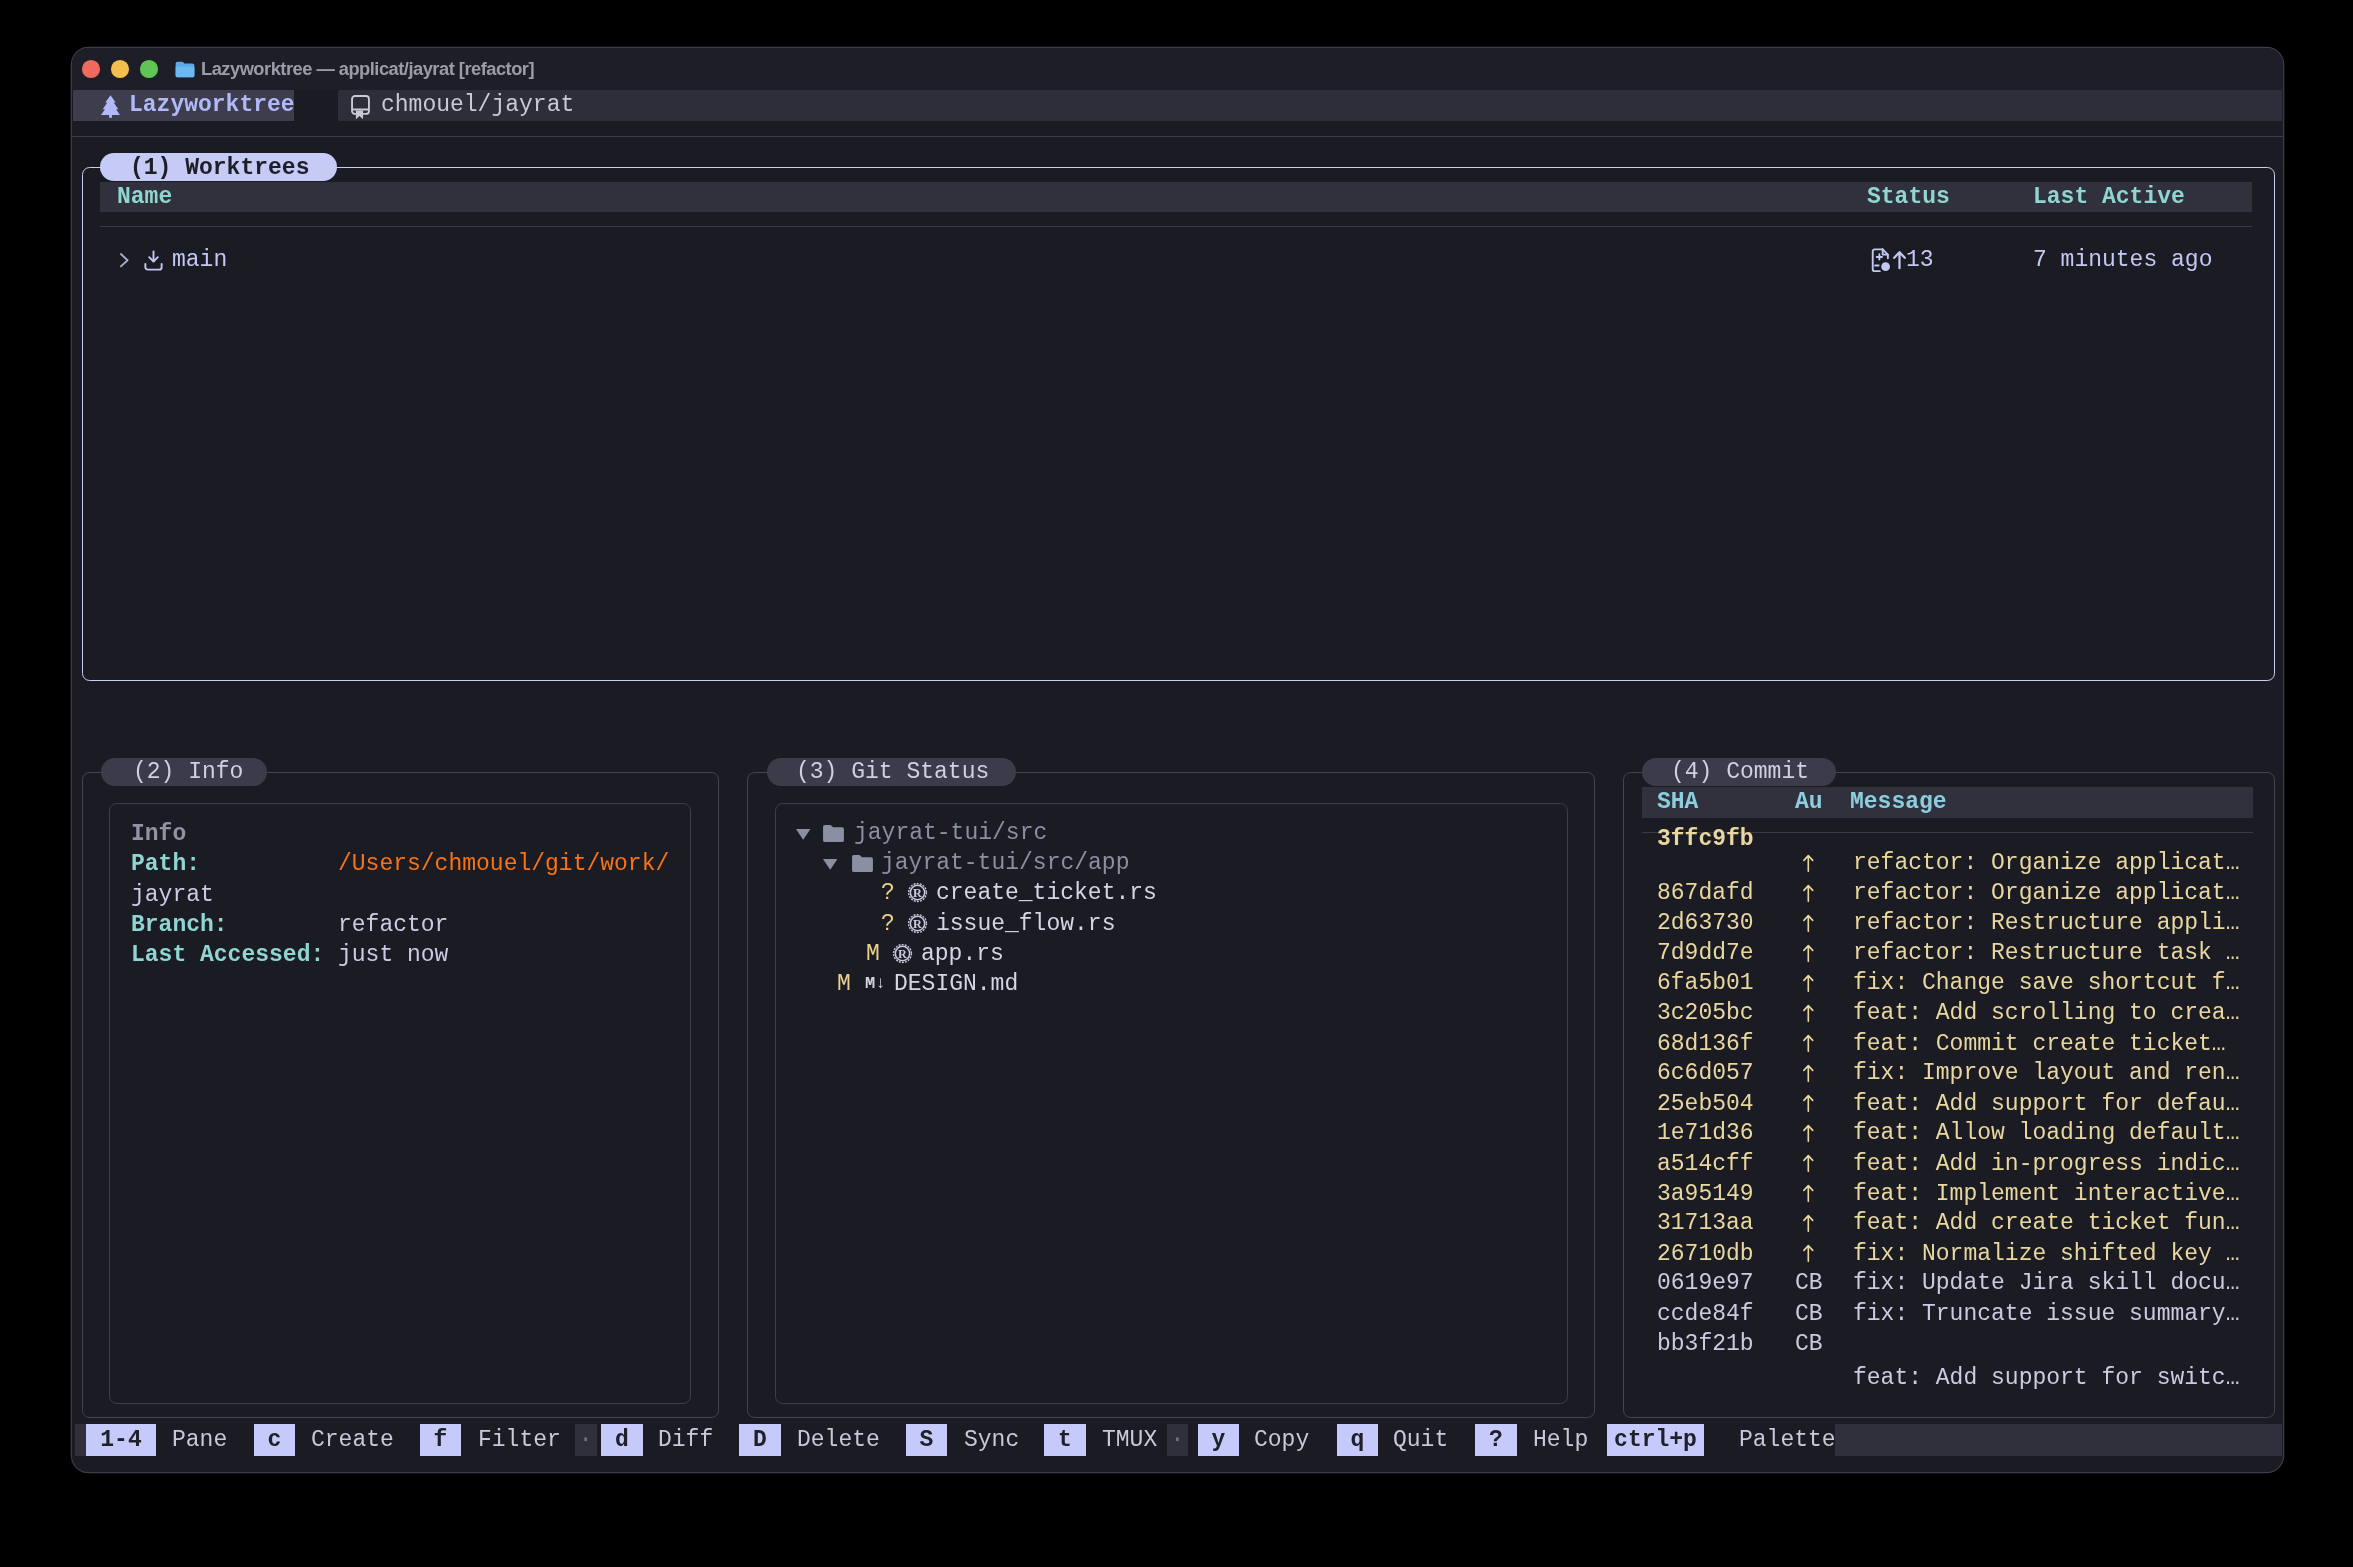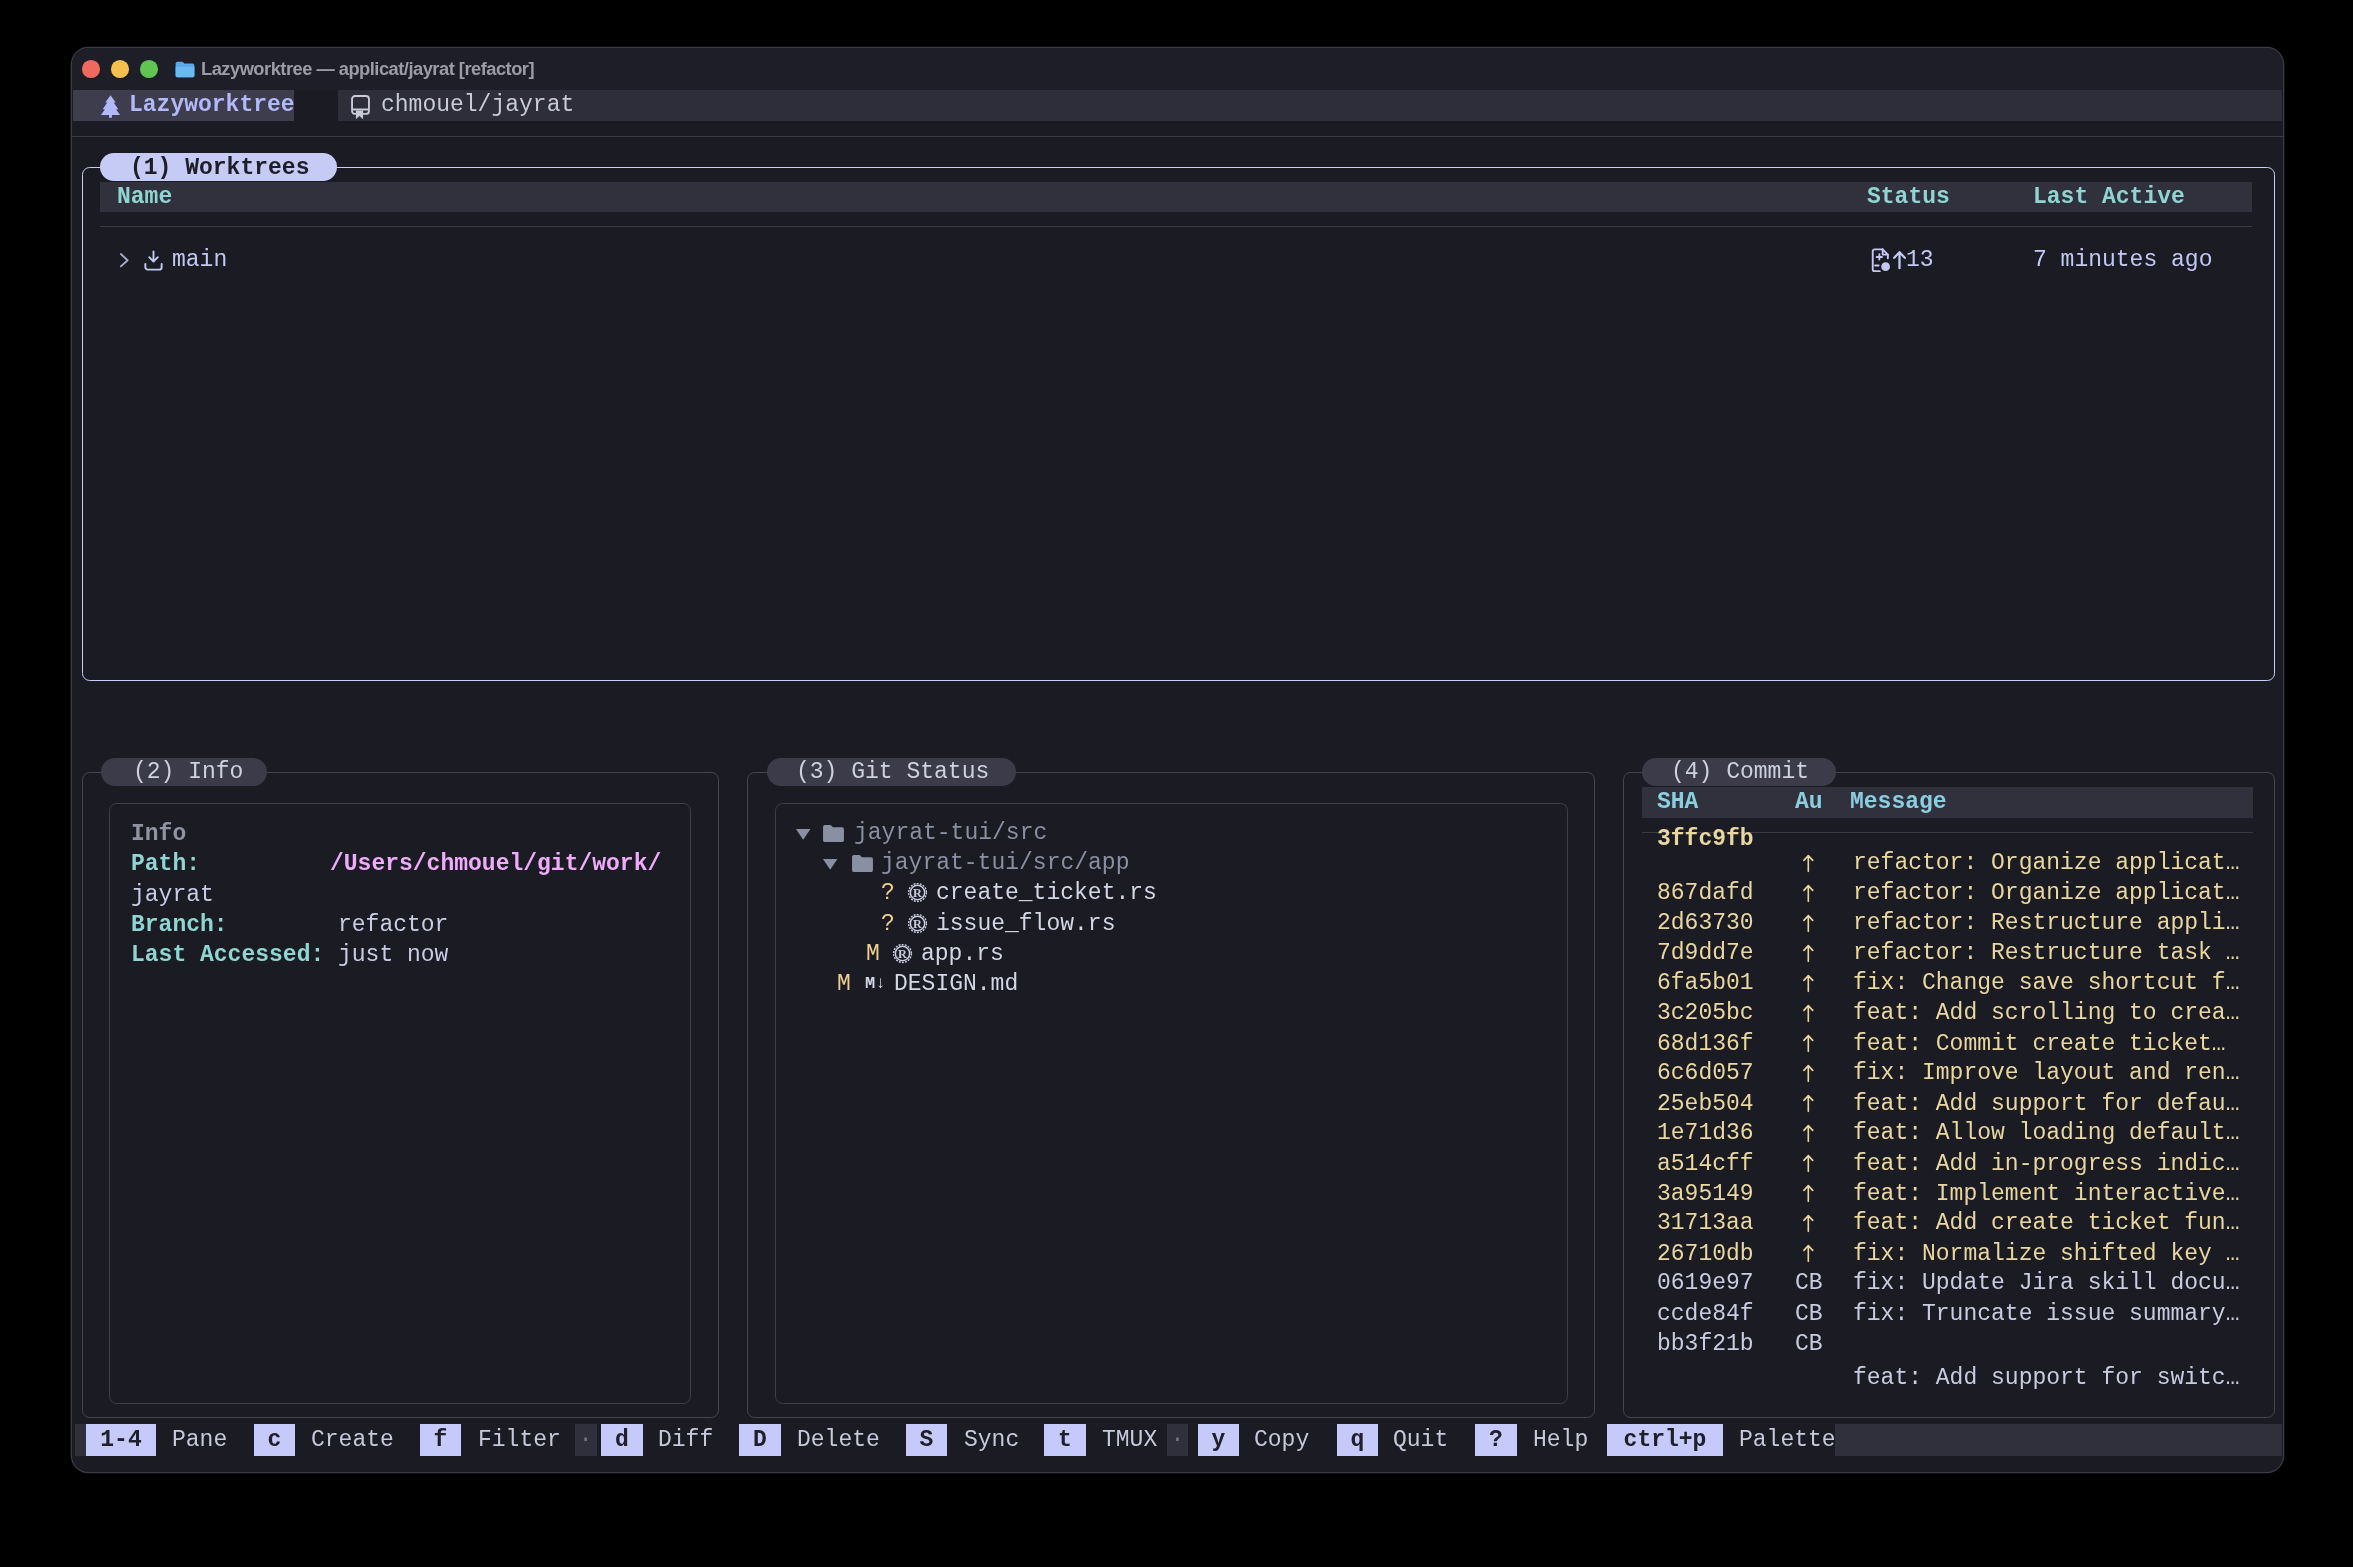--- a/index.html
+++ b/index.html
@@ -69,21 +69,21 @@
     </svg>
   <div class="mono lav" style="left:1834px;top:197px;">13</div>
   <div class="mono lav" style="left:1961px;top:197px;">7 minutes ago</div>
 
   <div class="abs" style="left:9.5px;top:724px;width:637px;height:646px;border:1.3px solid #45454f;border-radius:7.6px;"></div>
   <div class="abs" style="left:29px;top:710px;width:166px;height:28px;border-radius:14.5px;background:#3b3b49;"></div>
   <div class="mono" style="left:61px;top:709px;line-height:30px;color:#ced1e0;">(2) Info</div>
   <div class="abs" style="left:37px;top:755px;width:582px;height:601px;border:1.3px solid #3e3e4a;border-radius:7.6px;"></div>
   <div class="mono" style="left:59px;top:771px;font-weight:bold;color:#8f93a2;">Info</div>
   <div class="mono teal" style="left:59px;top:801px;">Path:</div>
-  <div class="mono" style="left:258px;top:801px;color:#f0abfc;font-weight:bold;">/Users/chmouel/git/work/</div>
+  <div class="mono" style="left:266px;top:801px;color:#f97316;">/Users/chmouel/git/work/</div>
   <div class="mono" style="left:59px;top:832px;color:#c9cce4;">jayrat</div>
   <div class="mono teal" style="left:59px;top:862px;">Branch:</div>
   <div class="mono" style="left:266px;top:862px;color:#c9cce4;">refactor</div>
   <div class="mono teal" style="left:59px;top:892px;">Last Accessed:</div>
   <div class="mono" style="left:266px;top:892px;color:#c9cce4;">just now</div>
 
   <div class="abs" style="left:675px;top:724px;width:848px;height:646px;border:1.3px solid #45454f;border-radius:7.6px;"></div>
   <div class="abs" style="left:695px;top:710px;width:249px;height:28px;border-radius:14.5px;background:#3b3b49;"></div>
   <div class="mono" style="left:724px;top:709px;line-height:30px;color:#ced1e0;">(3) Git Status</div>
   <div class="abs" style="left:703px;top:755px;width:793px;height:601px;border:1.3px solid #3e3e4a;border-radius:7.6px;"></div>
@@ -234,19 +234,19 @@
   <div class="chip" style="left:834px;width:41px;">S</div>
   <div class="sblabel" style="left:892px;">Sync</div>
   <div class="chip" style="left:972px;width:42px;">t</div>
   <div class="sblabel" style="left:1030px;">TMUX</div>
   <div class="chip" style="left:1126px;width:41px;">y</div>
   <div class="sblabel" style="left:1182px;">Copy</div>
   <div class="chip" style="left:1265px;width:41px;">q</div>
   <div class="sblabel" style="left:1321px;">Quit</div>
   <div class="chip" style="left:1403px;width:42px;">?</div>
   <div class="sblabel" style="left:1461px;">Help</div>
-  <div class="chip" style="left:1535px;width:116px;">ctrl+p</div>
+  <div class="chip" style="left:1535px;width:97px;">ctrl+p</div>
   <div class="sblabel" style="left:1667px;">Palette</div>
   <div class="abs" style="left:503px;top:1376px;width:21.5px;height:32px;background:#30303c;color:#73737f;font-family:'Liberation Mono',monospace;font-size:23px;line-height:32px;text-align:center;">·</div>
   <div class="abs" style="left:1095px;top:1376px;width:21px;height:32px;background:#30303c;color:#73737f;font-family:'Liberation Mono',monospace;font-size:23px;line-height:32px;text-align:center;">·</div>
   <div class="abs" style="left:1763px;top:1376px;width:447px;height:32px;background:#30303c;"></div>
 </div>
 
 
 </body></html>

